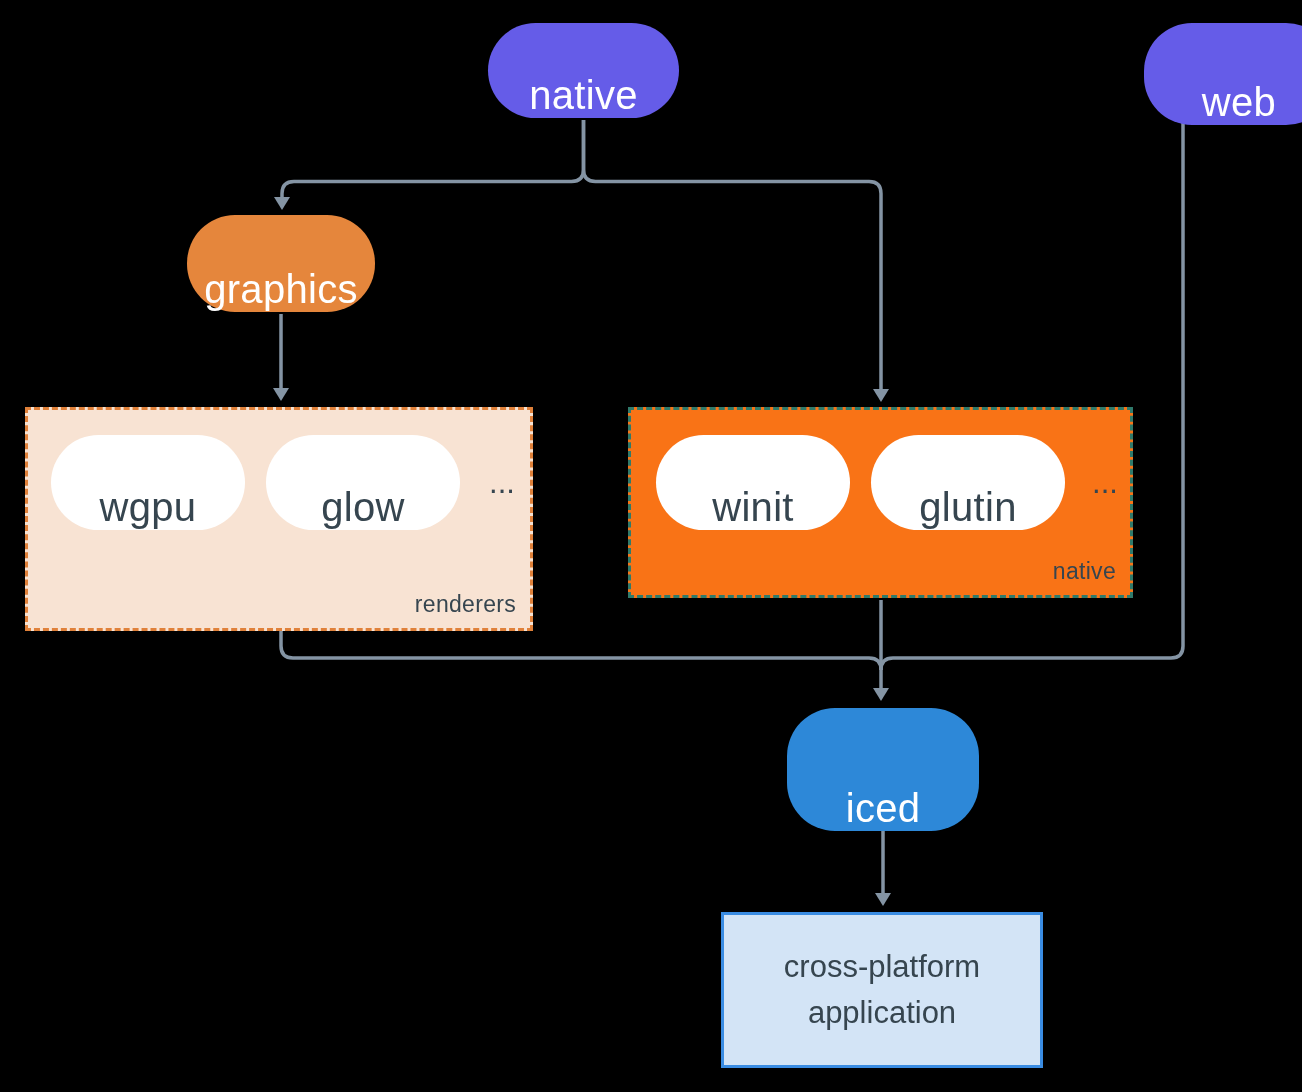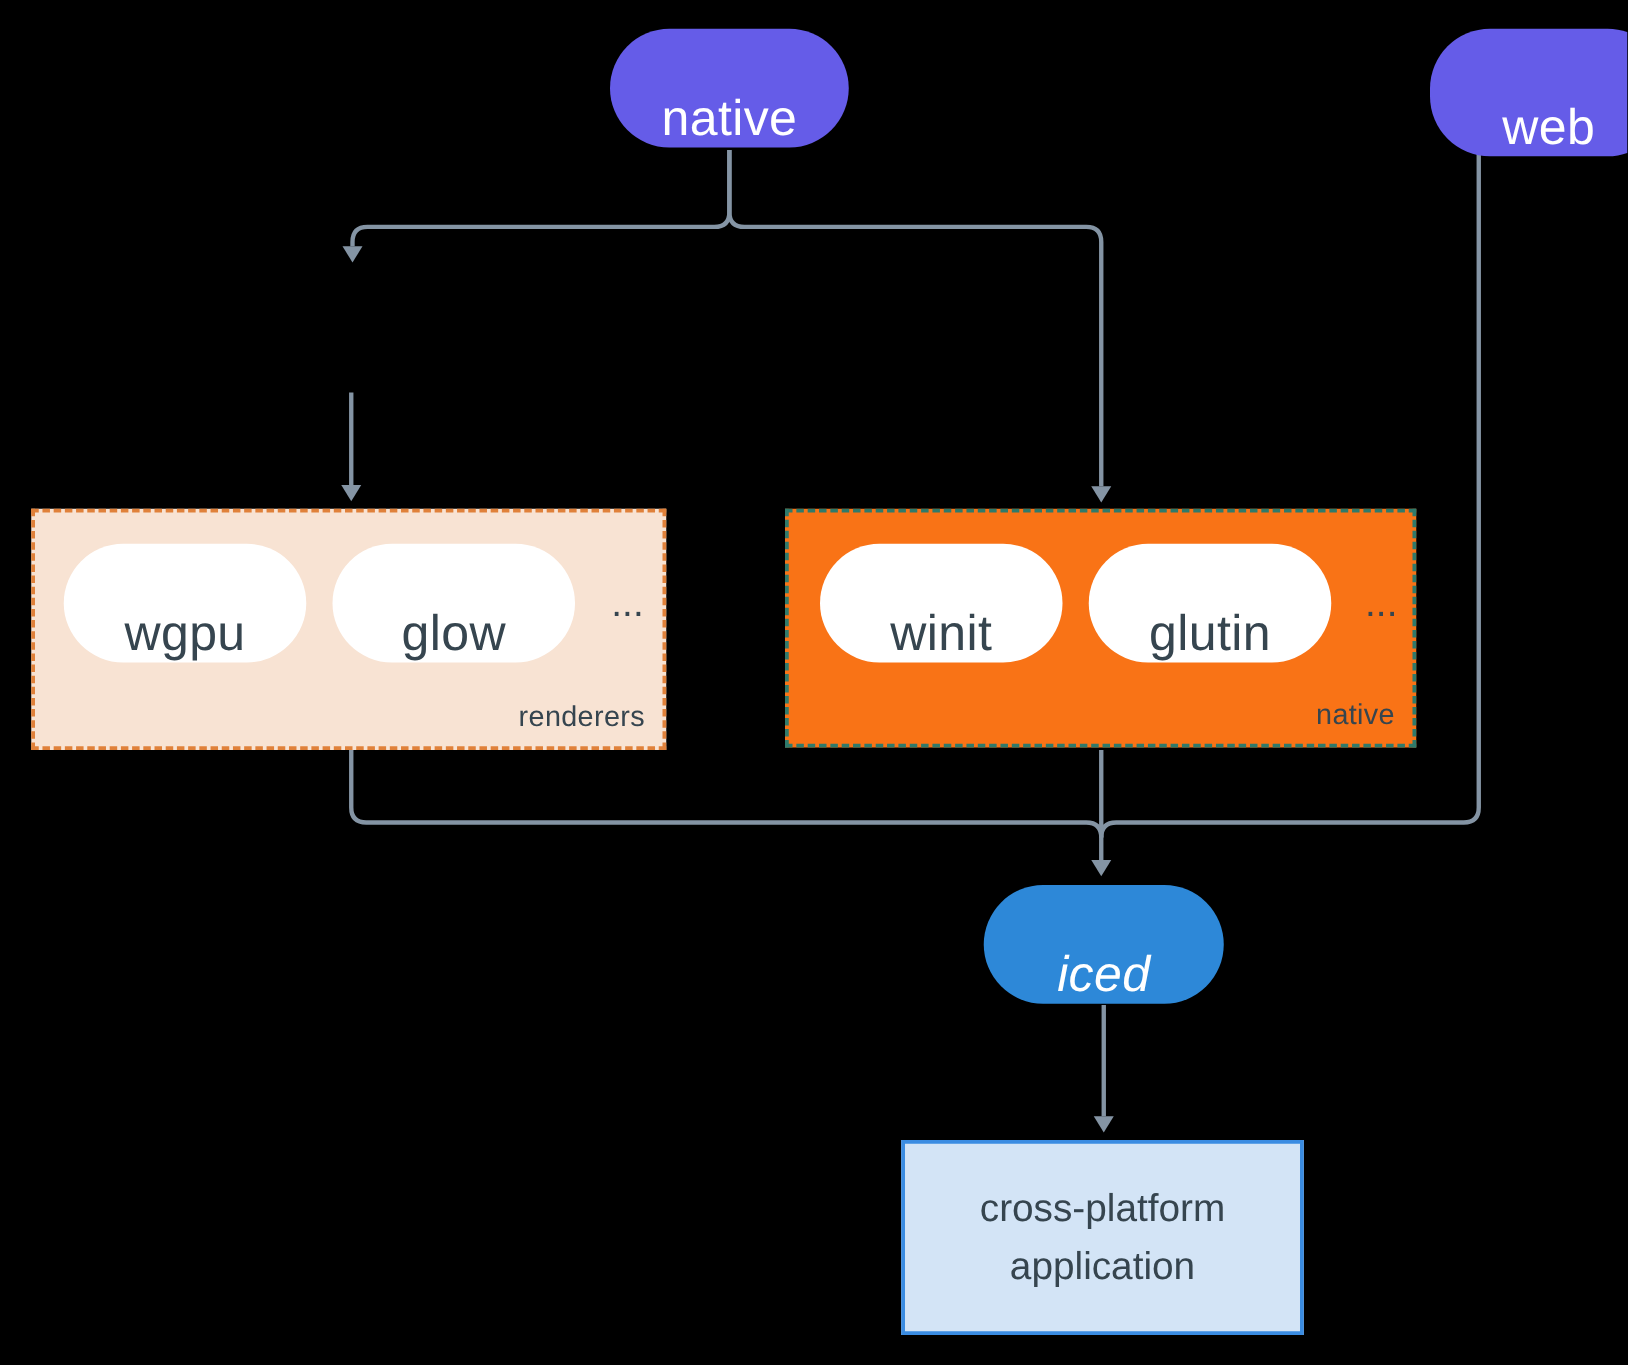--- a/index.html
+++ b/index.html
@@ -49,23 +49,23 @@
     background:#d3e4f6;border:3px solid #3a8ce2;
     display:flex;align-items:center;justify-content:center;text-align:center;
     font-size:31px;line-height:46px;color:#36454f;
     padding:16px 40px;
   }
 
   
   .n-native{left:488px;top:23px;width:191px;height:95px;}
   .n-web{left:1144px;top:23px;width:190px;height:102px;}
   .n-graphics{left:187px;top:215px;width:188px;height:97px;}
-  .n-iced{left:787px;top:708px;width:192px;height:95px;font-style:italic;}
+  .n-iced{left:787px;top:708px;width:192px;height:123px;}
 
-  .g-renderers{left:25px;top:407px;width:508px;height:193px;}
+  .g-renderers{left:25px;top:407px;width:508px;height:224px;}
   .g-shells{left:628px;top:407px;width:505px;height:191px;}
 
   .sub{width:194px;height:95px;}
   .p-wgpu{left:23px;top:25px;}
   .p-glow{left:238px;top:25px;}
   .p-winit{left:25px;top:25px;}
   .p-glutin{left:240px;top:25px;}
 </style>
 </head>
 <body>
@@ -93,20 +93,23 @@
     <path d="M883 804 L883 893"></path>
     <path class="head" d="M875 893 L891 893 L883 906 Z"></path>
   </svg>
 
   <div class="pill purple n-native">
     <span>native</span>
   </div>
   <div class="pill purple n-web">
     <span>web</span>
   </div>
+  <div class="pill orange n-graphics">
+    <span>graphics</span>
+  </div>
 
   <div class="group renderers g-renderers">
     <div class="pill white sub p-wgpu">
       <span>wgpu</span>
     </div>
     <div class="pill white sub p-glow">
       <span>glow</span>
     </div>
     <div class="ellipsis">...</div>
     <div class="group-label">renderers</div>

